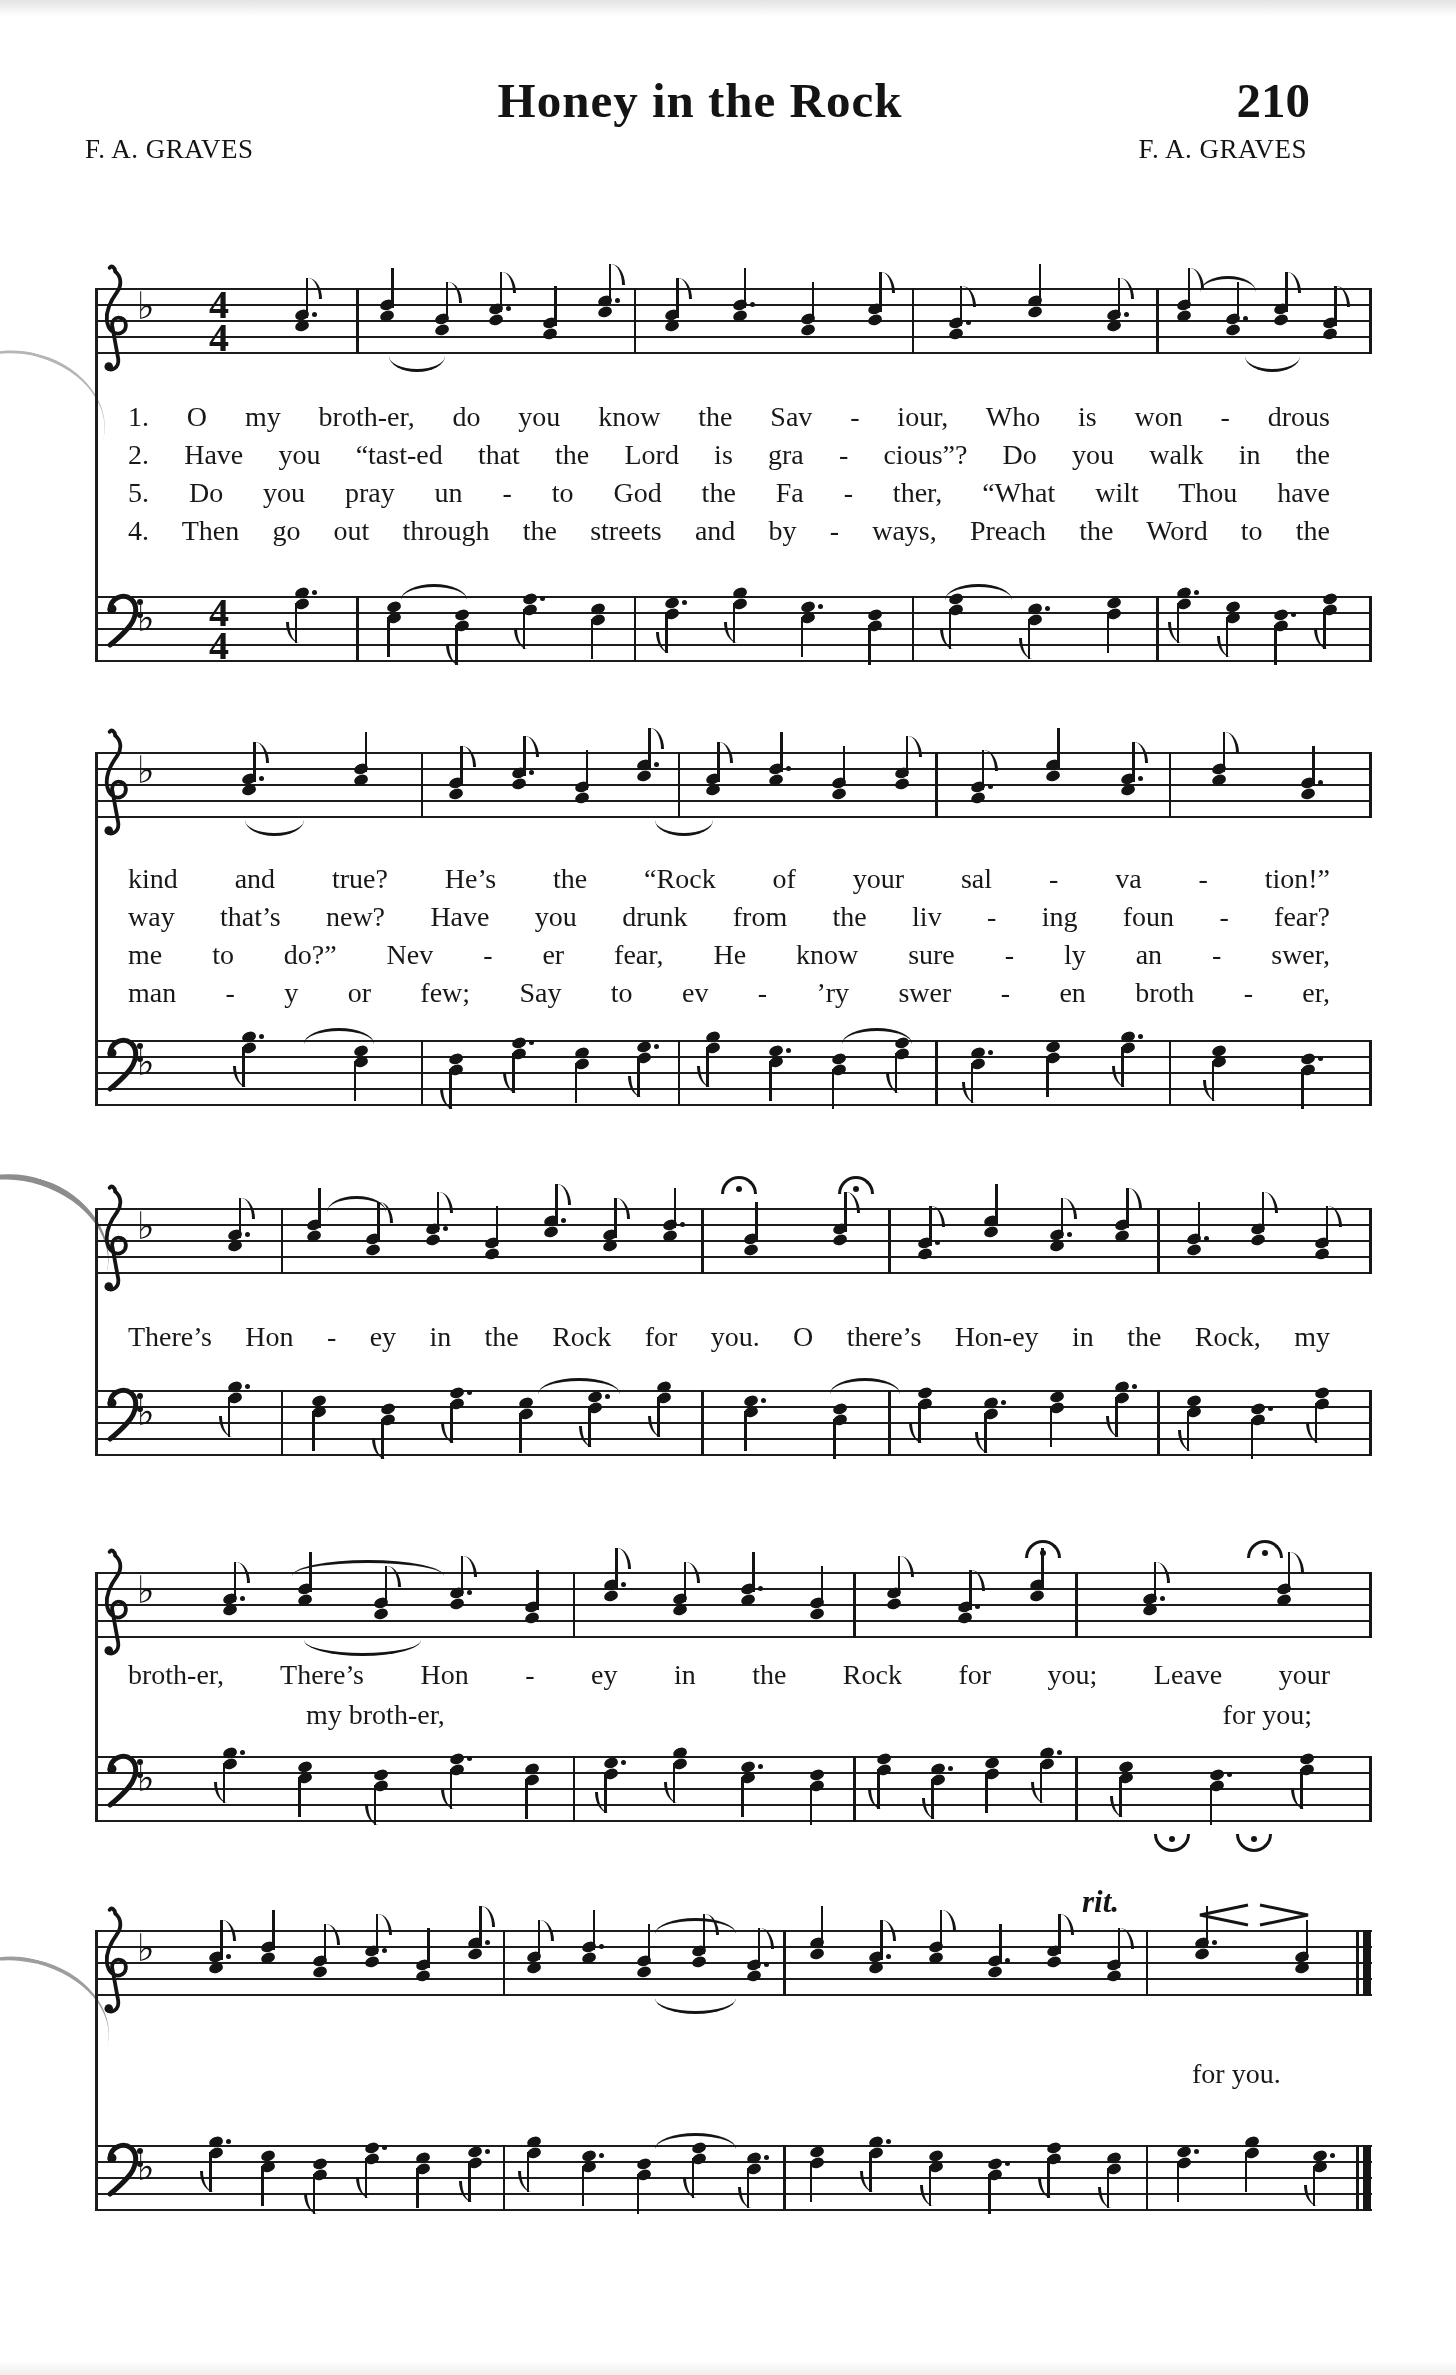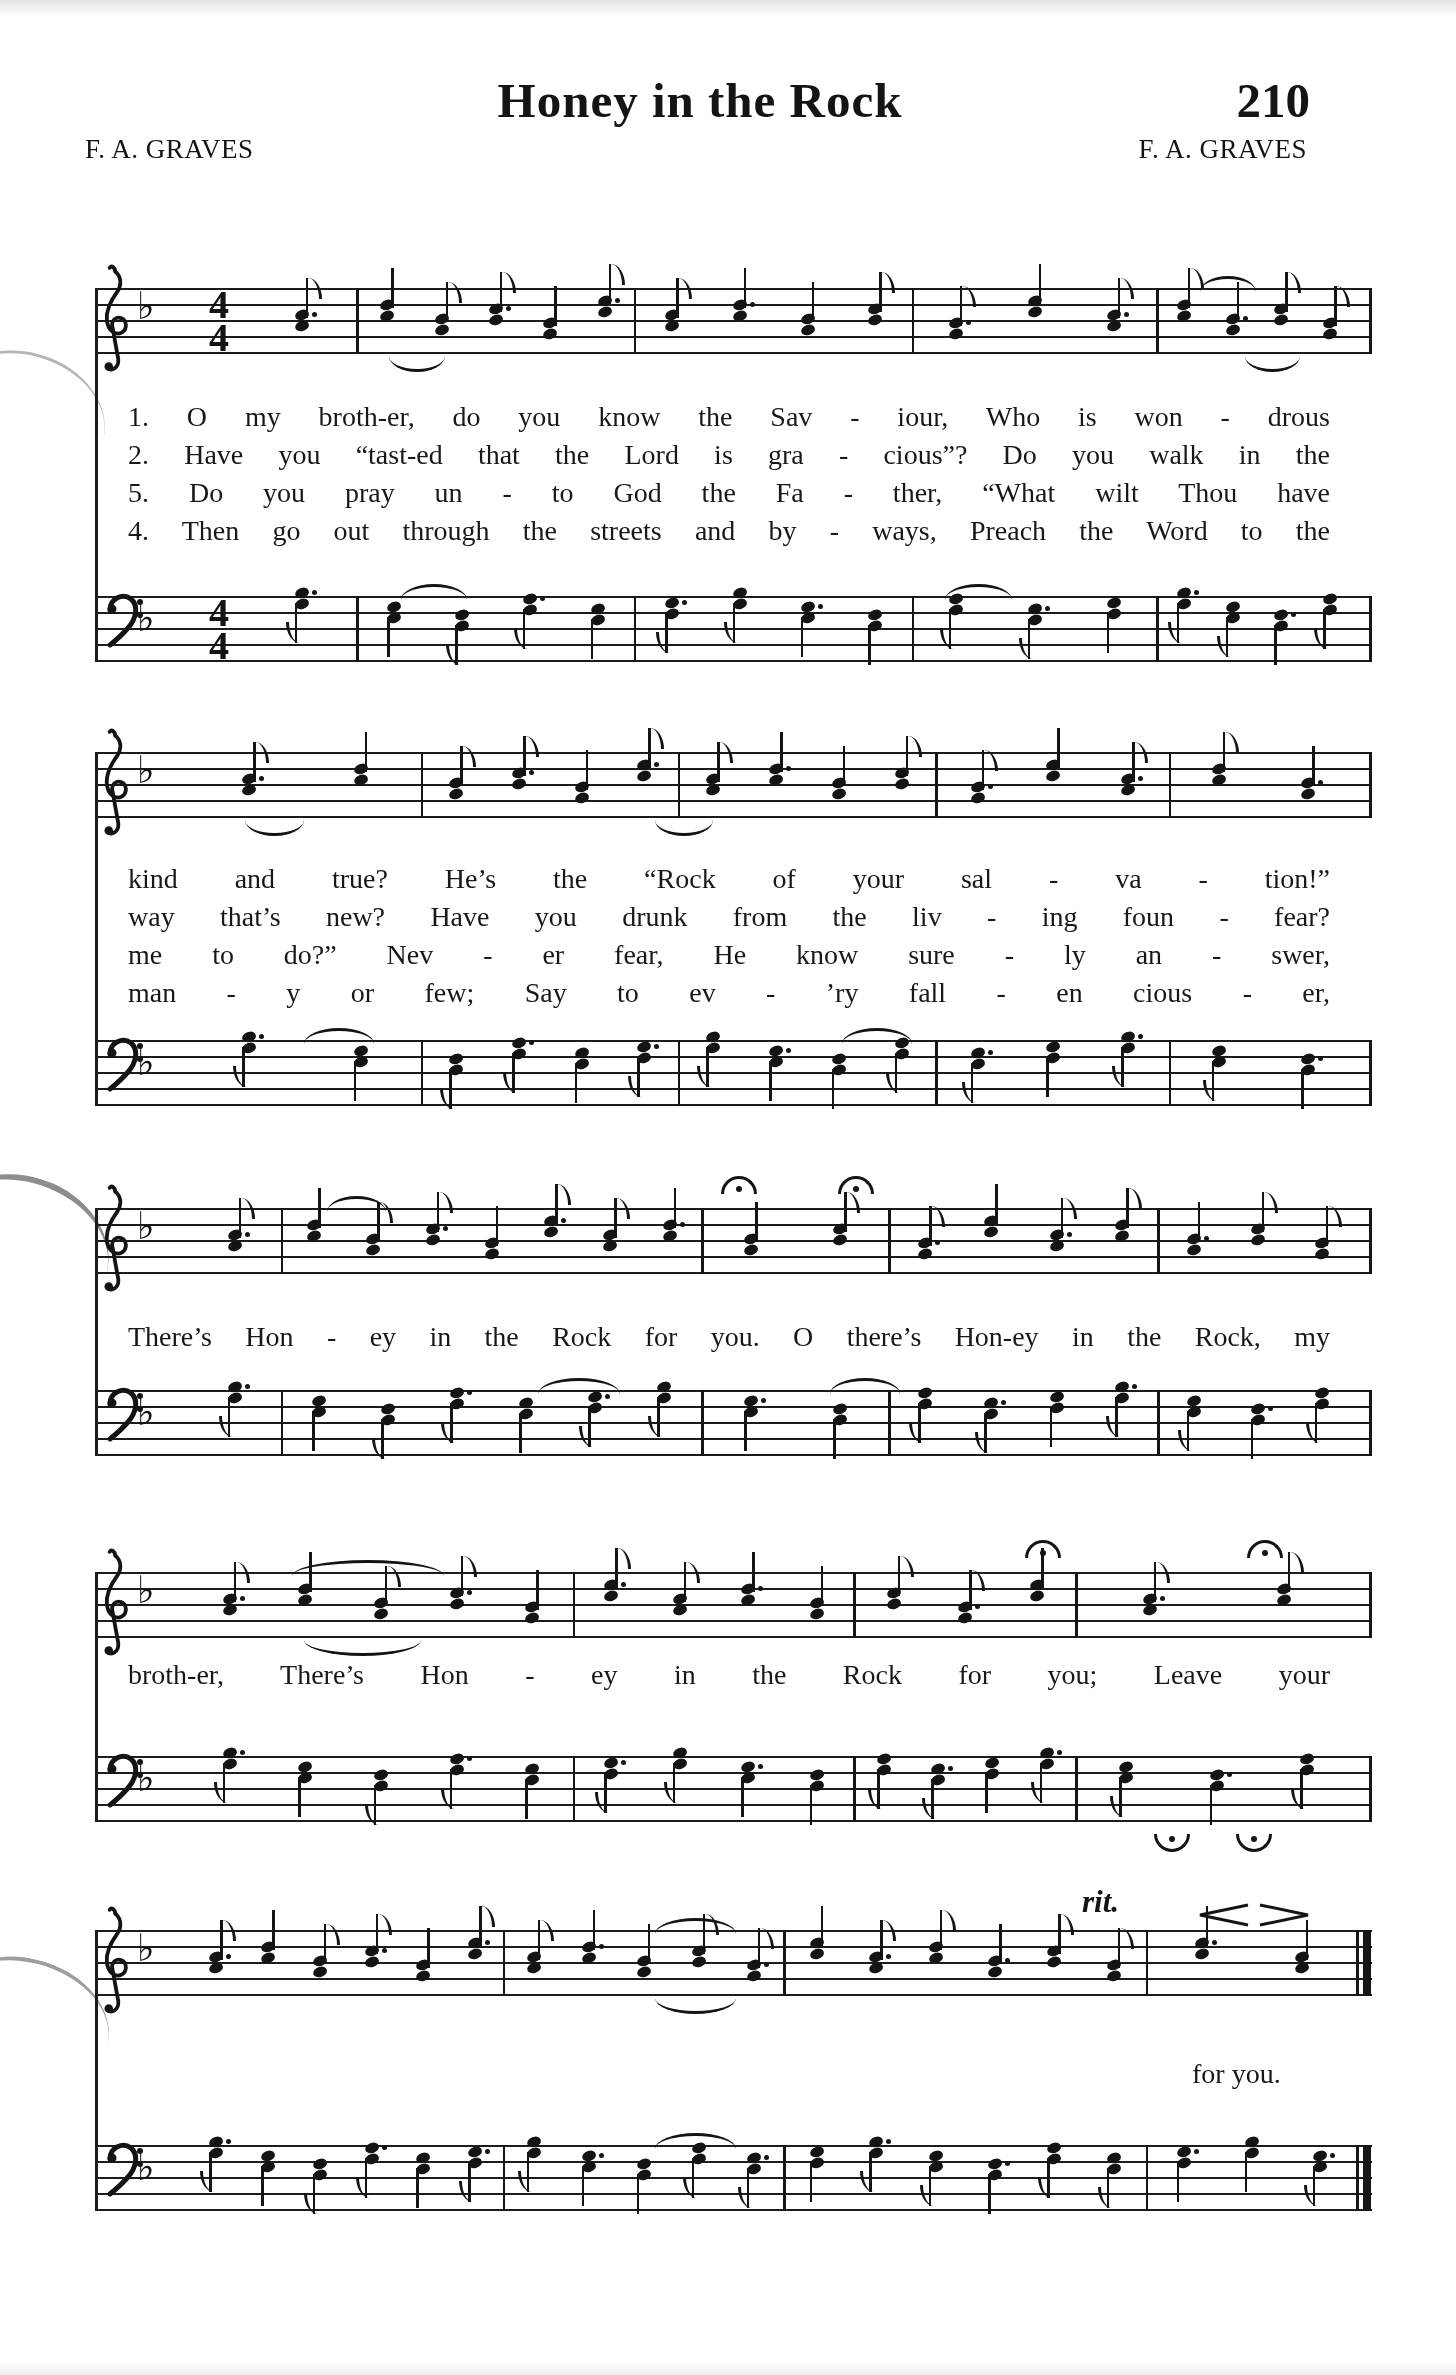--- a/index.html
+++ b/index.html
@@ -1262,20 +1262,24 @@
   </svg>
 
   <div class="lyr" style="top:398px">1. O my broth-er, do you know the Sav - iour, Who is won - drous</div>
   <div class="lyr" style="top:436px">2. Have you “tast-ed that the Lord is gra - cious”? Do you walk in the</div>
   <div class="lyr" style="top:474px">5. Do you pray un - to God the Fa - ther, “What wilt Thou have</div>
   <div class="lyr" style="top:512px">4. Then go out through the streets and by - ways, Preach the Word to the</div>
 
   <div class="lyr" style="top:860px">kind and true? He’s the “Rock of your sal - va - tion!”</div>
   <div class="lyr" style="top:898px">way that’s new? Have you drunk from the liv - ing foun - fear?</div>
   <div class="lyr" style="top:936px">me to do?” Nev - er fear, He know sure - ly an - swer,</div>
-  <div class="lyr" style="top:974px">man - y or few; Say to ev - ’ry fall - en cious - er,</div>
+  <div class="lyr" style="top:974px">man - y or few; Say to ev - ’ry swer - en broth - er,</div>
 
   <div class="lyr" style="top:1318px">There’s Hon - ey in the Rock for you. O there’s Hon-ey in the Rock, my</div>
 
   <div class="lyr" style="top:1656px">broth-er, There’s Hon - ey in the Rock for you; Leave your</div>
+  <div class="echo-row" style="top:1698px">
+    <span class="l">my broth-er,</span>
+    <span class="r">for you;</span>
+  </div>
 
   <div class="echo3" style="top:2058px">for you.</div>
 </div>
 
 </body></html>

